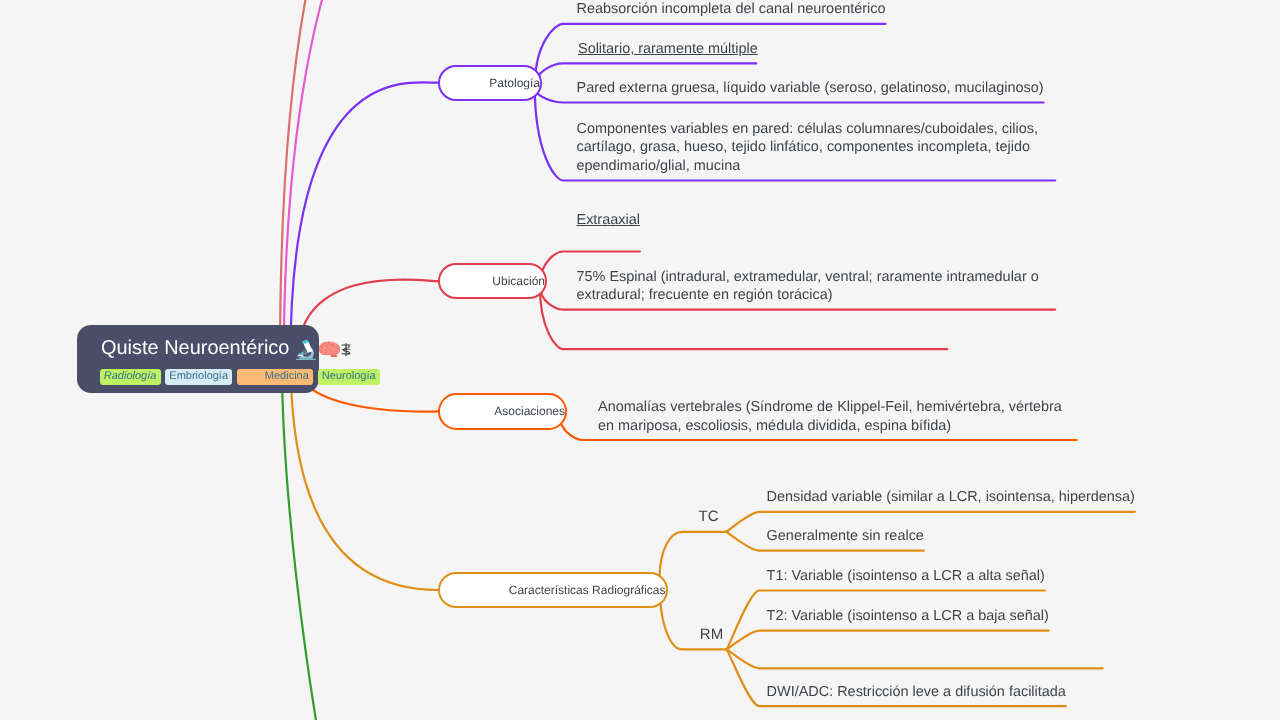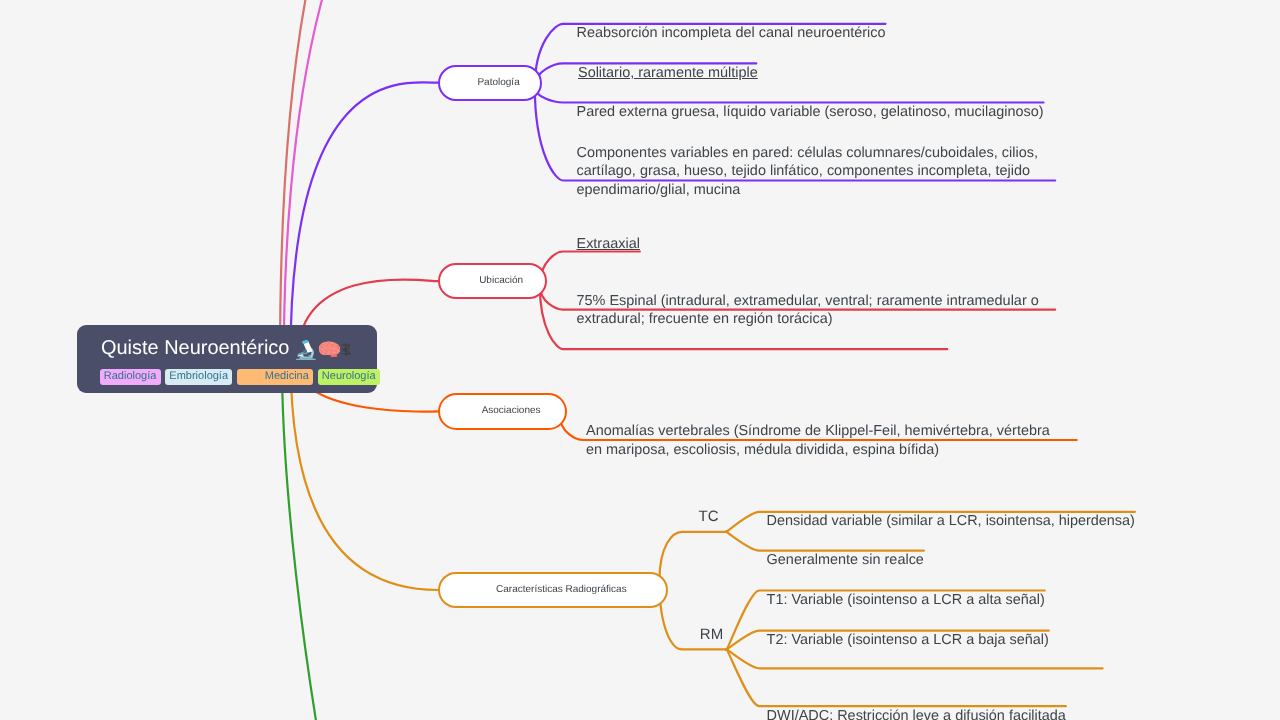--- a/index.html
+++ b/index.html
@@ -4,24 +4,24 @@
 <title>Quiste Neuroentérico</title>
 <style>
   *{box-sizing:border-box;}
   html,body{margin:0;padding:0;}
   body{width:1280px;height:720px;overflow:hidden;background:#f5f5f5;
        font-family:"Liberation Sans",sans-serif;position:relative;
        -webkit-font-smoothing:antialiased;text-rendering:geometricPrecision;}
   #stage{position:absolute;left:0;top:0;width:1280px;height:720px;}
   #links{position:absolute;left:0;top:0;}
   #nodes{position:absolute;left:0;top:0;width:1280px;height:720px;}
-  .leafbox{position:absolute;font-size:14.45px;line-height:18.75px;color:#3f4449;margin-top:24px;}
+  .leafbox{position:absolute;font-size:14.45px;line-height:18.75px;color:#3f4449;}
   .pill{position:absolute;background:#ffffff;border-style:solid;border-width:2.3px;
-        border-radius:19px;display:flex;align-items:center;justify-content:center;
-        padding-left:17.2px;font-size:10px;color:#3f4449;line-height:1;white-space:nowrap;}
+        border-radius:19px;display:flex;align-items:center;justify-content:flex-end;
+        padding-left:17.2px;font-size:12px;color:#3f4449;line-height:1;white-space:nowrap;}
   .midlabel{position:absolute;font-size:15px;color:#3f4449;white-space:nowrap;line-height:18.75px;}
   #center{position:absolute;border-radius:14px;z-index:5;}
   #center .ctitle{position:absolute;color:#ffffff;font-size:19.95px;white-space:nowrap;
         line-height:26px;display:flex;align-items:center;}
   #center .ctitle [data-name="microscope-emoji"]{margin-left:5.3px;position:relative;top:2.1px;}
   #center .ctitle [data-name="brain-emoji"]{margin-left:1.1px;position:relative;top:0.9px;}
   #center .ctitle [data-name="asclepius-emoji"]{margin-left:0.2px;position:relative;top:1.7px;}
   #center .tags{position:absolute;display:flex;align-items:flex-start;}
   #center .tag{font-size:11px;line-height:13.6px;border-radius:3px;padding:1.2px 4.2px;white-space:nowrap;}
   .emoji{display:inline-block;vertical-align:middle;line-height:0;}
@@ -64,33 +64,33 @@
       <div class="leafbox" data-name="leaf-text" style="left: 576.5px; width: 478.7px; top: 79.15px;">Pared externa gruesa, líquido variable (seroso, gelatinoso, mucilaginoso)</div>
       <div class="leafbox" data-name="leaf-text" style="left: 576.5px; width: 478.7px; top: 119.65px;">Componentes variables en pared: células columnares/cuboidales, cilios, cartílago, grasa, hueso, tejido linfático, componentes incompleta, tejido ependimario/glial, mucina</div>
       <div class="pill" data-name="branch-node-ubicacion" style="left: 438px; top: 263.1px; width: 109px; height: 36.2px; border-color: rgb(226, 61, 78);">
         <span data-name="branch-node-label">Ubicación</span>
       </div>
       <div class="leafbox" data-name="leaf-text" style="left: 576.5px; width: 478.7px; top: 211px; text-decoration: underline;">Extraaxial</div>
       <div class="leafbox" data-name="leaf-text" style="left: 576.5px; width: 478.7px; top: 267.5px;">75% Espinal (intradural, extramedular, ventral; raramente intramedular o extradural; frecuente en región torácica)</div>
       <div class="pill" data-name="branch-node-asociaciones" style="left: 438px; top: 393px; width: 129px; height: 36.6px; border-color: rgb(253, 88, 0);">
         <span data-name="branch-node-label">Asociaciones</span>
       </div>
-      <div class="leafbox" data-name="leaf-text" style="left: 586px; width: 478.7px; top: 397.9px;">Anomalías vertebrales (Síndrome de Klippel-Feil, hemivértebra, vértebra en mariposa, escoliosis, médula dividida, espina bífida)</div>
+      <div class="leafbox" data-name="leaf-text" style="left: 598px; width: 478.7px; top: 397.9px;">Anomalías vertebrales (Síndrome de Klippel-Feil, hemivértebra, vértebra en mariposa, escoliosis, médula dividida, espina bífida)</div>
       <div class="pill" data-name="branch-node-caracteristicas" style="left: 438px; top: 572px; width: 229.5px; height: 36px; border-color: rgb(223, 143, 24);">
         <span data-name="branch-node-label">Características Radiográficas</span>
       </div>
       <div class="midlabel" data-name="sub-branch-node-tc" style="left: 698.6px; top: 508.45px;">TC</div>
       <div class="leafbox" data-name="leaf-text" style="left: 766.6px; width: 478.7px; top: 488.45px;">Densidad variable (similar a LCR, isointensa, hiperdensa)</div>
       <div class="leafbox" data-name="leaf-text" style="left: 766.6px; width: 478.7px; top: 527.25px;">Generalmente sin realce</div>
       <div class="midlabel" data-name="sub-branch-node-rm" style="left: 699.8px; top: 626.05px;">RM</div>
       <div class="leafbox" data-name="leaf-text" style="left: 766.6px; width: 478.7px; top: 567.15px;">T1: Variable (isointenso a LCR a alta señal)</div>
       <div class="leafbox" data-name="leaf-text" style="left: 766.6px; width: 478.7px; top: 607.25px;">T2: Variable (isointenso a LCR a baja señal)</div>
       <div class="leafbox" data-name="leaf-text" style="left: 766.6px; width: 478.7px; top: 682.85px;">DWI/ADC: Restricción leve a difusión facilitada</div>
     </div>
-  <div id="center" data-name="central-node" style="left: 77px; top: 325px; width: 300px; height: 68px; background: rgb(75, 78, 105); border-radius: 9px;">
+  <div id="center" data-name="central-node" style="left: 77px; top: 325px; width: 242px; height: 68px; background: rgb(75, 78, 105);">
      <div class="ctitle" data-name="central-node-title" style="left: 24px; top: 10px; color: rgb(255, 255, 255);">
        <span data-name="central-node-title-text">Quiste Neuroentérico</span>
        <span class="emoji" data-name="microscope-emoji"><svg width="21.8" height="20.4" viewBox="0.6 1.3 34.6 36" preserveAspectRatio="none" data-name="microscope-emoji-svg">
             <g>
               <path d="M3.4 34.4h29.2c.7 0 1.2.5 1.2 1.2v.9c0 .7-.5 1.2-1.2 1.2H3.4c-.7 0-1.2-.5-1.2-1.2v-.9c0-.7.5-1.2 1.2-1.2z" fill="#7cb6c9"></path>
               <path d="M10 30.5h16.5c1.3 0 2.4 1.1 2.4 2.4v1.5H7.6V33c0-1.4 1-2.5 2.4-2.5z" fill="#8cc3d4"></path>
               <path d="M19.9 11.3c6 1 10.6 6.2 10.6 12.5 0 2.8-.9 5.3-2.4 7.4l-5.2-.5c2.3-1.6 3.8-4.2 3.8-7.2 0-3.9-2.6-7.2-6.2-8.3l-.6-3.9z" fill="#9fd3e3"></path>
               <path d="M12.3 24.2c0 2.9 1.5 5.4 3.8 6.9l-5.4.2a12.3 12.3 0 0 1-3.2-7.1h4.8z" fill="#9fd3e3"></path>
               <path d="M10.8 22.6h9.6v2.3c0 .8-.6 1.4-1.4 1.4h-6.8c-.8 0-1.4-.6-1.4-1.4v-2.3z" fill="#6ba6bb"></path>
               <g transform="rotate(-20 14 24)">
@@ -137,19 +137,19 @@
             <g fill="none" stroke="#3c3c3c" stroke-width="1.7" stroke-linecap="round">
               <path d="M9 1.4v23.8"></path>
               <path d="M3.6 4.2h10.8"></path>
               <path d="M3.6 12.6h10.8"></path>
               <path d="M3.6 21h10.8"></path>
               <path d="M12.2 5.4c1.8 1.1 1.6 3.2-.4 4.2-2.4 1.2-4.7 1.1-5.8 2.6-1 1.4-.3 3 1.6 3.8 2.2.9 4.4.7 5.6 2 1.2 1.3.4 3.1-1.7 3.9"></path>
             </g>
           </svg></span>
      </div>
      <div class="tags" data-name="central-node-tag-list" id="tags" style="left: 22.6px; top: 44.2px; gap: 4.6px;">
-        <span class="tag" data-name="central-node-tag" style="background: #f0abfc; color: rgb(53, 113, 138);">Radiología</span>
+        <span class="tag" data-name="central-node-tag" style="background: #bef264; color: rgb(53, 113, 138); font-style: italic;">Radiología</span>
         <span class="tag" data-name="central-node-tag" style="background: rgb(214, 235, 243); color: rgb(53, 113, 138);">Embriología</span>
         <span class="tag" data-name="central-node-tag" style="background: #fdba74; color: rgb(53, 113, 138); padding-left: 28px;">Medicina</span>
         <span class="tag" data-name="central-node-tag" style="background: #bef264; color: rgb(53, 113, 138);">Neurología</span>
       </div>
   </div>
 </div>
 
 </body></html>

